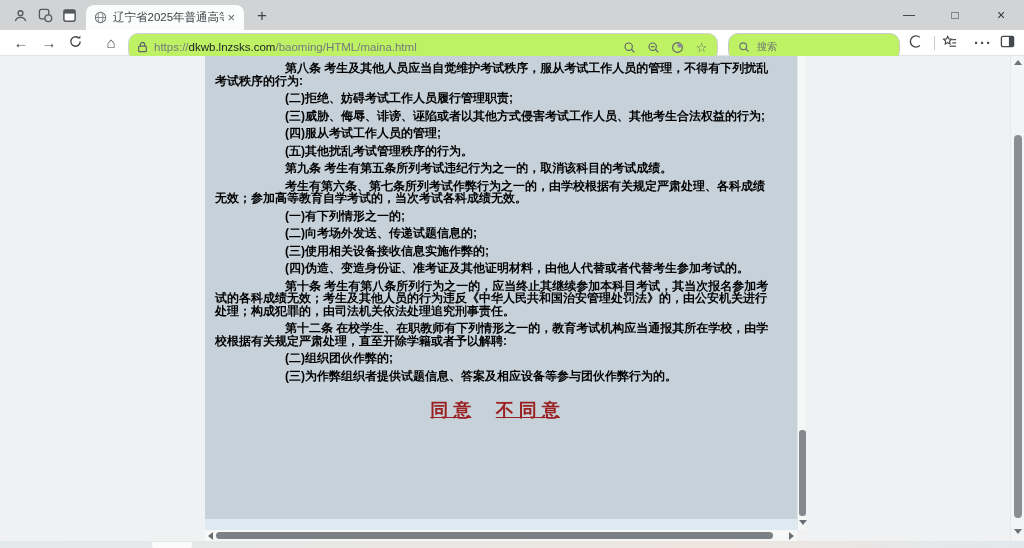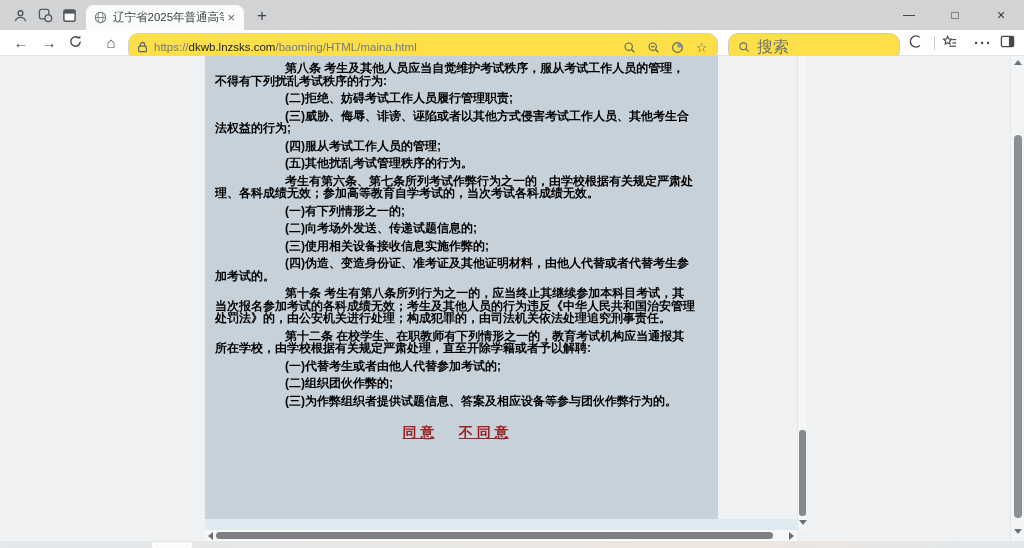--- a/index.html
+++ b/index.html
@@ -13,37 +13,37 @@
          border-radius:8px 8px 0 0; display:flex; align-items:center; padding:0 6px 0 8px; }
   .tab-title { flex:1; font-size:11.5px; color:#3b3e42; white-space:nowrap; overflow:hidden; }
   .tab-close { font-size:13px; color:#5f6267; padding:0 3px; line-height:1; }
   .newtab { position:absolute; left:252px; top:6px; font-size:17px; color:#3f4246; width:20px; text-align:center; }
   .winctl { position:absolute; right:0; top:0; height:30px; display:flex; }
   .winbtn { width:46px; height:30px; display:flex; align-items:center; justify-content:center; font-size:12px; color:#333; }
 
   
   #toolbar { position:absolute; left:0; top:30px; width:1024px; height:26px; background:#ffffff; border-bottom:1px solid #e2e3e5; }
   .nav-ico { position:absolute; top:4px; width:18px; height:18px; color:#45484c; font-size:15px; line-height:18px; text-align:center; }
-  .pill { position:absolute; top:3px; height:28px; background:#fde047; border:1px solid #ced2d6; border-radius:10px; display:flex; align-items:center; }
+  .pill { position:absolute; top:3px; height:28px; background:#bef264; border:1px solid #ced2d6; border-radius:10px; display:flex; align-items:center; }
   #addressbar { left:128px; width:590px; padding:0 8px; }
   .url { font-size:11.5px; white-space:nowrap; margin-left:6px; }
   .url-dim { color:#74797e; }
   .url-host { color:#202326; }
   .pill-ico { width:15px; height:15px; margin-left:9px; color:#5f6368; display:flex; align-items:center; justify-content:center; font-size:12px; }
   #searchbox { left:728px; width:172px; padding:0 9px; border-color:#c7cbcf; }
-  .search-ph { font-size:16px; color:#6c7176; margin-left:7px; }
+  .search-ph { font-size:10px; color:#6c7176; margin-left:7px; }
   .spacer { flex:1; }
   .divider { position:absolute; left:934px; top:6px; width:1px; height:14px; background:#c8cacc; }
 
   
   #viewport { position:absolute; left:0; top:56px; width:1024px; height:485px; background:#f0f1f2; }
-  #panel { position:absolute; left:205px; top:0; width:513px; height:463px; background:#c6d1da; padding:1px 22px 0 10px; overflow:hidden; }
+  #panel { position:absolute; left:205px; top:0; width:592px; height:463px; background:#c6d1da; padding:1px 22px 0 10px; overflow:hidden; }
   #panel p { font-size:12px; line-height:12.5px; font-weight:bold; color:#000; text-indent:70px; margin:5px 0; }
   .actions { margin-top:16px; text-align:center; }
-  .actions a { font-size:14px; font-weight:bold; color:#9b2020; text-decoration:underline; margin:10px 10px; white-space:pre; }
+  .actions a { font-size:18px; font-weight:bold; color:#9b2020; text-decoration:underline; margin:10px 10px; white-space:pre; }
   #strip { position:absolute; left:205px; top:463px; width:592px; height:11px; background:#dfe9f1; }
 
   
   .tri { width:0; height:0; }
   #vscroll-inner { position:absolute; left:797px; top:0; width:9px; height:474px; background:#f5f6f6; border-left:1px solid #e4e5e6; }
   #vthumb-inner { position:absolute; left:1px; width:7px; top:374px; height:86px; background:#85898d; border-radius:3px; }
   #varrow-inner { position:absolute; left:1px; top:464px; border-left:4px solid transparent; border-right:4px solid transparent; border-top:5px solid #6b6e72; }
   #hscroll { position:absolute; left:205px; top:474px; width:592px; height:11px; background:#f6f7f7; }
   #harrow-l { position:absolute; left:3px; top:2px; border-top:4px solid transparent; border-bottom:4px solid transparent; border-right:5px solid #6b6e72; }
   #hthumb { position:absolute; left:11px; top:2px; width:557px; height:7px; background:#7c7f83; border-radius:3.5px; }
@@ -180,28 +180,28 @@
 </div>
 
 <div id="viewport">
 
   <div id="panel">
     <p>第八条 考生及其他人员应当自觉维护考试秩序，服从考试工作人员的管理，不得有下列扰乱考试秩序的行为:</p>
     <p>(二)拒绝、妨碍考试工作人员履行管理职责;</p>
     <p>(三)威胁、侮辱、诽谤、诬陷或者以其他方式侵害考试工作人员、其他考生合法权益的行为;</p>
     <p>(四)服从考试工作人员的管理;</p>
     <p>(五)其他扰乱考试管理秩序的行为。</p>
+    <p>第九条 考生有第五条所列考试违纪行为之一的，取消该科目的考试成绩。</p>
     <p>考生有第六条、第七条所列考试作弊行为之一的，由学校根据有关规定严肃处理、各科成绩无效；参加高等教育自学考试的，当次考试各科成绩无效。</p>
     <p>(一)有下列情形之一的;</p>
     <p>(二)向考场外发送、传递试题信息的;</p>
     <p>(三)使用相关设备接收信息实施作弊的;</p>
     <p>(四)伪造、变造身份证、准考证及其他证明材料，由他人代替或者代替考生参加考试的。</p>
     <p>第十条 考生有第八条所列行为之一的，应当终止其继续参加本科目考试，其当次报名参加考试的各科成绩无效；考生及其他人员的行为违反《中华人民共和国治安管理处罚法》的，由公安机关进行处理；构成犯罪的，由司法机关依法处理追究刑事责任。</p>
     <p>第十二条 在校学生、在职教师有下列情形之一的，教育考试机构应当通报其所在学校，由学校根据有关规定严肃处理，直至开除学籍或者予以解聘:</p>
-    <p>(一)代替考生或者由他人代替参加考试的;</p>
     <p>(二)组织团伙作弊的;</p>
     <p>(三)为作弊组织者提供试题信息、答案及相应设备等参与团伙作弊行为的。</p>
     <div class="actions">
       <a href="#">同 意</a>
       <a href="#">不 同 意</a>
     </div>
   </div>
 
   <div id="strip"></div>
 

